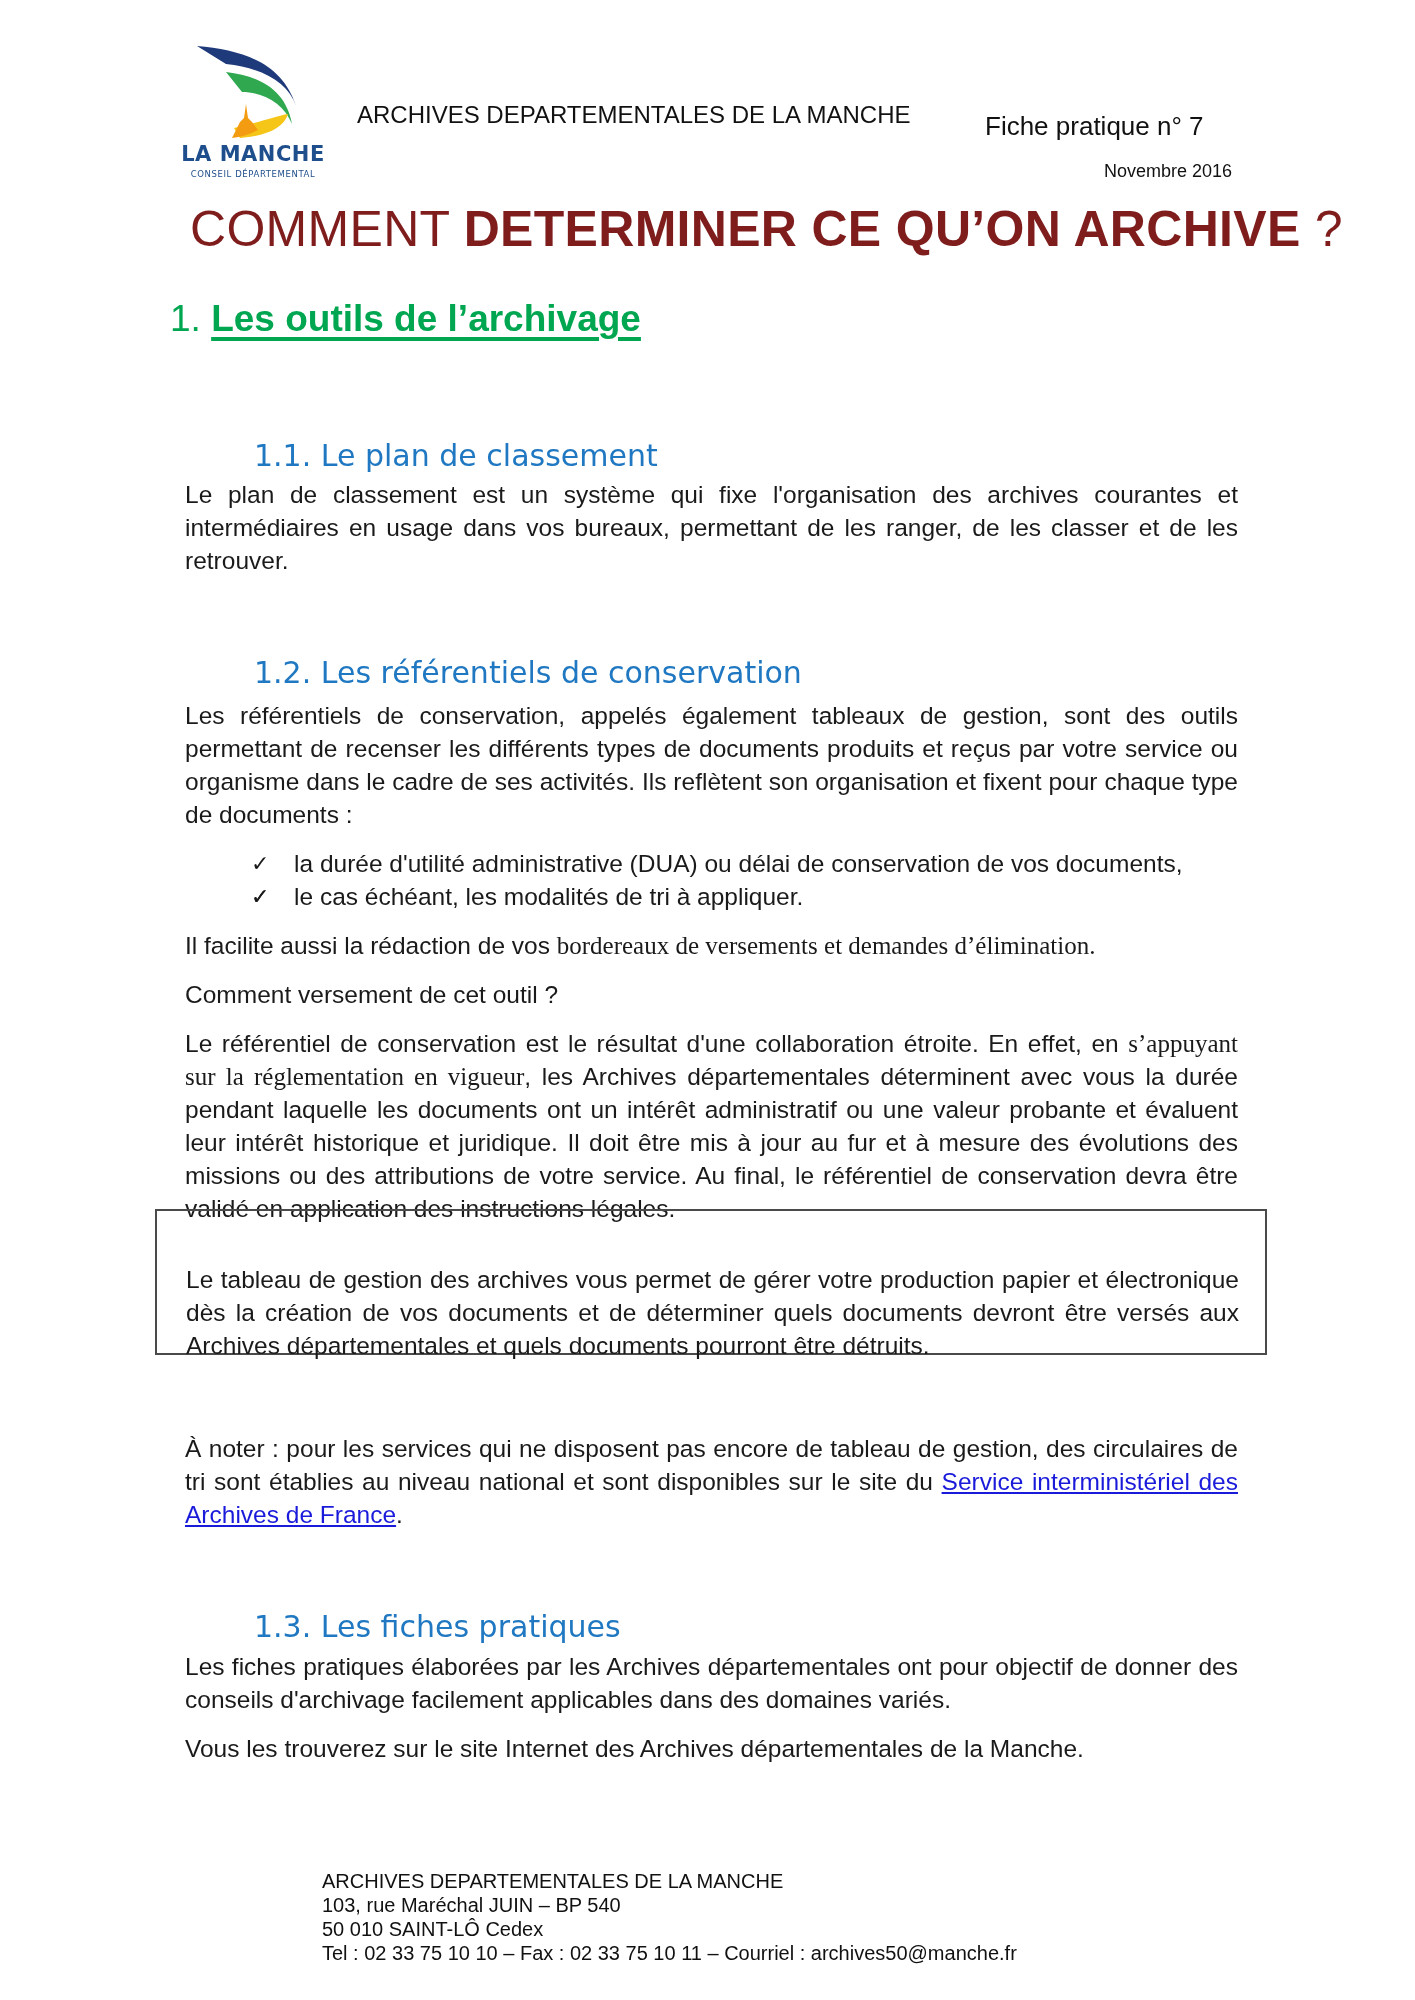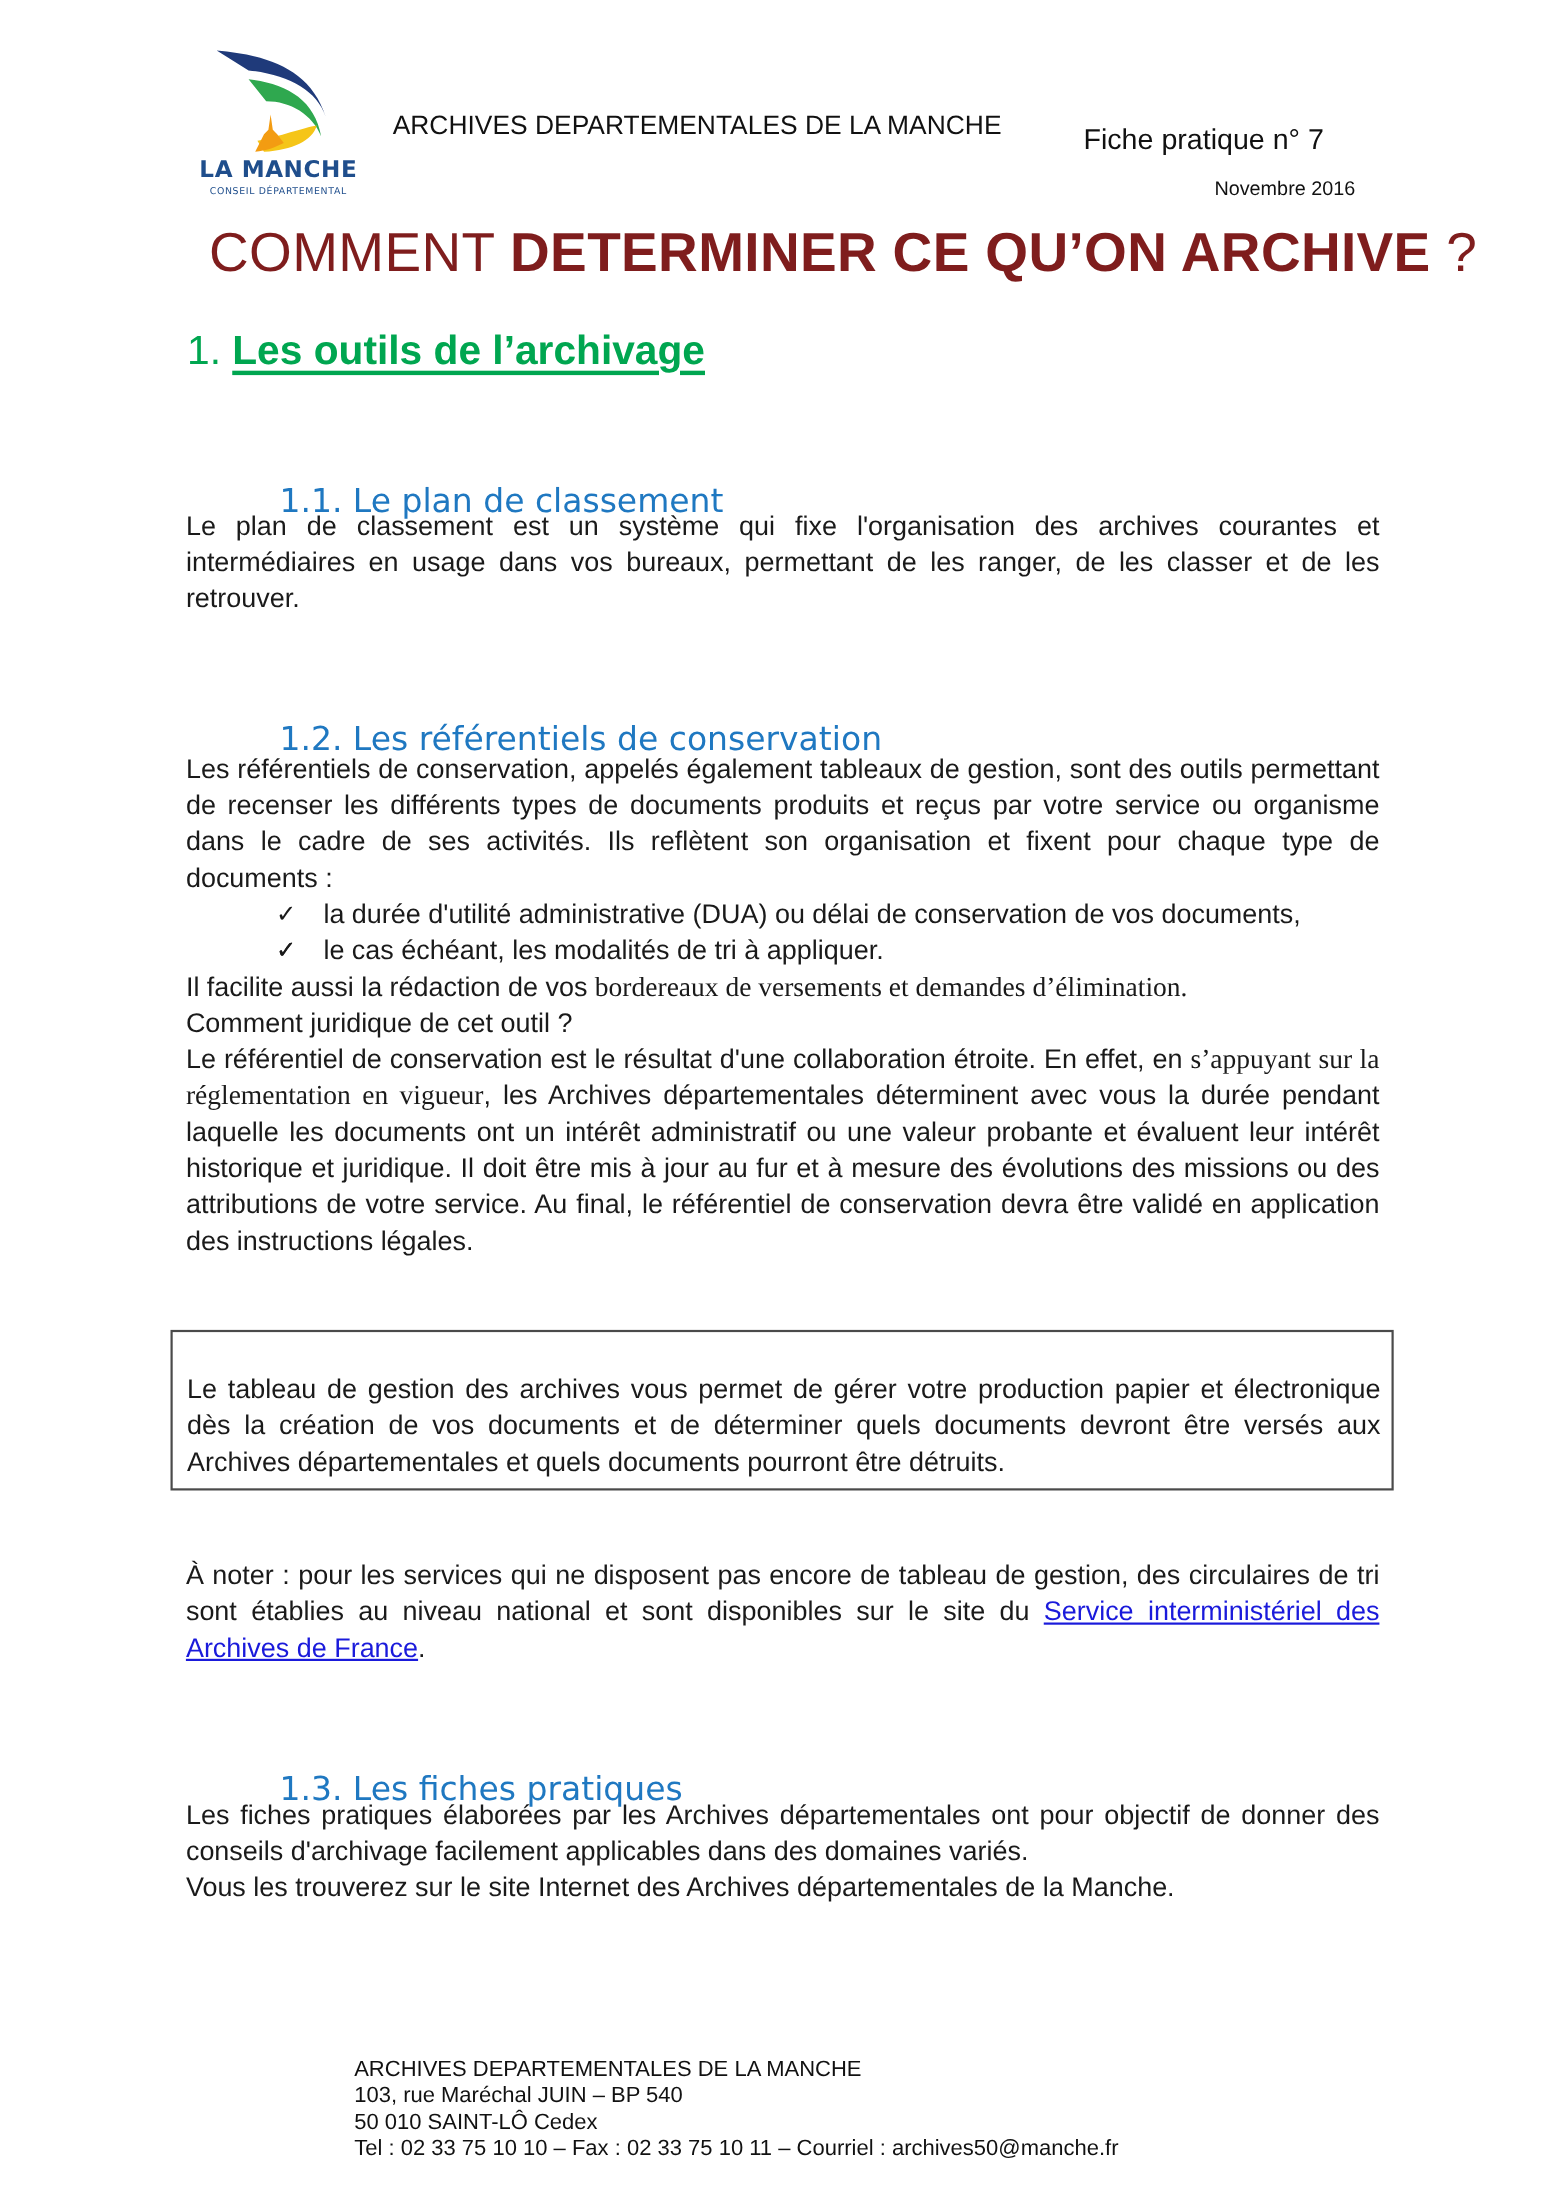--- a/index.html
+++ b/index.html
@@ -16,21 +16,21 @@
               letter-spacing: 0.6px; white-space: nowrap; }
   .hdr-org { left: 357px; top: 101px; font-size: 24px; color: #111; white-space: nowrap; }
   .hdr-fiche { left: 985px; top: 111px; font-size: 26px; color: #111; white-space: nowrap; }
   .hdr-date { left: 1104px; top: 161px; font-size: 18px; color: #111; white-space: nowrap; }
   .doc-title { left: 190px; top: 200px; font-size: 50px; color: #7f1d1d; white-space: nowrap; letter-spacing: 0.3px; }
   .doc-title b { font-weight: bold; }
   .h1 { left: 170px; top: 298px; font-size: 37px; color: #00a650; white-space: nowrap; }
   .h1 .t { font-weight: bold; text-decoration: underline; text-decoration-thickness: 4px; text-underline-offset: 6px; }
   .h2 { font-family: "DejaVu Sans", sans-serif; font-size: 30px; color: #1f78c1; white-space: nowrap; margin-top: 46px; }
   .para { left: 169px; width: 1085px; font-size: 24.5px; line-height: 33px; text-align: justify; color: #1a1a1a; }
-  .para p { margin: 0; }
+  .para p { margin: 16px; }
   .checks { list-style: none; margin: 0; padding: 0 0 0 82px; }
   .checks li { position: relative; padding-left: 43px; text-align: left; }
   .checks li .ck { position: absolute; left: 0; top: 0; font-family: "DejaVu Sans", sans-serif; font-size: 22px; }
   .serif { font-family: "Liberation Serif", serif; font-size: 25px; }
   .box { left: 155px; top: 1209px; width: 1112px; height: 146px; border: 2px solid #4a4a4a; box-sizing: border-box; }
   .box .para { position: absolute; left: 13px; top: 36px; width: 1085px; }
   a.link { color: #1a1adb; text-decoration: underline; }
   .footer { left: 322px; top: 1869px; font-size: 20px; line-height: 24px; color: #111; white-space: nowrap; }
 </style>
 </head>
@@ -62,21 +62,21 @@
 
 <div class="abs h2" style="left:254px; top:609px;">1.2. Les référentiels de conservation</div>
 <div class="abs para" style="top:683px;">
   <p>Les référentiels de conservation, appelés également tableaux de gestion, sont des outils permettant de recenser les différents types de documents produits et reçus par votre service ou organisme dans le cadre de ses activités. Ils reflètent son organisation et fixent pour chaque type de documents :</p>
   <ul class="checks">
     <li><span class="ck">✓</span><span>la durée d'utilité administrative (DUA) ou délai de conservation de vos documents,</span></li>
     <li><span class="ck">✓</span></li>
     <li><span class="ck">✓</span><span>le cas échéant, les modalités de tri à appliquer.</span></li>
   </ul>
   <p style="text-align:left;"><span>Il facilite aussi la rédaction de vos </span><span class="serif">bordereaux de versements et demandes d’élimination.</span></p>
-  <p style="text-align:left;">Comment juridique de cet outil ?</p>
+  <p style="text-align:left;">Comment versement de cet outil ?</p>
   <p><span>Le référentiel de conservation est le résultat d'une collaboration étroite. En effet, en </span><span class="serif">s’appuyant sur la réglementation en vigueur</span><span>, les Archives départementales déterminent avec vous la durée pendant laquelle les documents ont un intérêt administratif ou une valeur probante et évaluent leur intérêt historique et juridique. Il doit être mis à jour au fur et à mesure des évolutions des missions ou des attributions de votre service. Au final, le référentiel de conservation devra être validé en application des instructions légales.</span></p>
 </div>
 
 <div class="abs box">
   <div class="para">
     <p>Le tableau de gestion des archives vous permet de gérer votre production papier et électronique dès la création de vos documents et de déterminer quels documents devront être versés aux Archives départementales et quels documents pourront être détruits.</p>
   </div>
 </div>
 
 <div class="abs para" style="top:1416px;">

